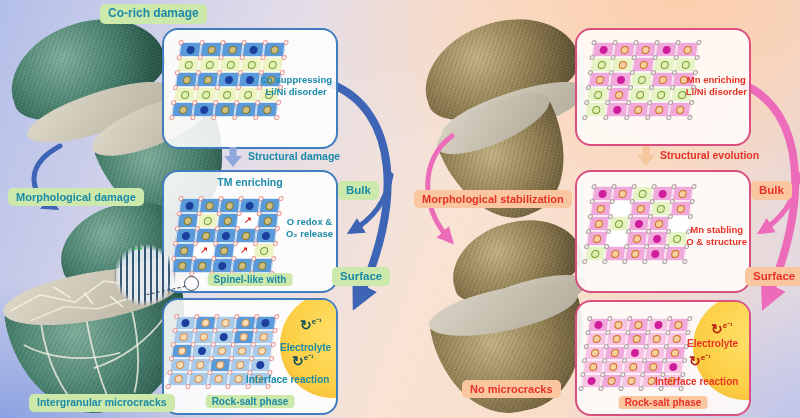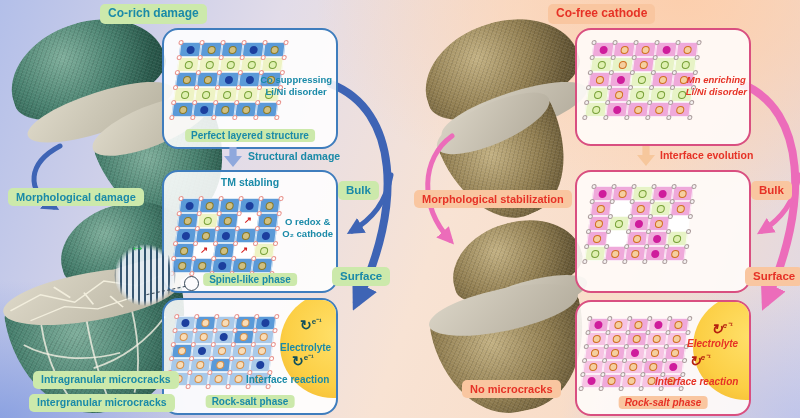--- a/index.html
+++ b/index.html
@@ -10,21 +10,21 @@
       radial-gradient(ellipse 55% 60% at 100% 100%, rgba(168,182,236,0.55), rgba(168,182,236,0) 55%),
       radial-gradient(ellipse 70% 80% at 85% 0%, rgba(252,206,172,0.95), rgba(252,206,172,0) 65%),
       linear-gradient(110deg,#b3bfe9 0%,#e2dce9 30%,#f8e3d4 55%,#f9ddc8 75%,#ddd8e8 100%);
   }
   .pill{position:absolute;padding:2px 8px;border-radius:5px;font-size:11px;font-weight:600;white-space:nowrap;z-index:7;line-height:1.3;}
   .pill-green{background:var(--left-pill);color:var(--left-accent);}
   .pill-salmon{background:var(--right-pill);color:var(--right-accent);}
   .hdr{font-size:12px;}
   .sbox{position:absolute;background:rgba(255,255,255,0.88);border-radius:16px;overflow:hidden;z-index:6;}
   .sbox.lft{border:2px solid var(--left-border);}
-  .sbox.rgt{border:2px solid var(--right-border);background:rgba(255,252,250,0.9);font-style:italic;}
+  .sbox.rgt{border:2px solid var(--right-border);background:rgba(255,252,250,0.9);}
   .boxtitle{position:absolute;top:4px;left:50%;transform:translateX(-50%);font-size:10.5px;font-weight:600;white-space:nowrap;}
   .note{position:absolute;font-size:9.5px;font-weight:600;line-height:1.3;text-align:center;z-index:4;}
   .cap{position:absolute;bottom:5px;left:50%;transform:translateX(-50%);padding:1px 6px;border-radius:4px;font-size:10px;font-weight:600;white-space:nowrap;z-index:5;}
   .cap.g{background:var(--left-pill);color:var(--left-accent);}
   .cap.s{background:var(--right-pill);color:var(--right-accent);}
   .crystal{position:absolute;transform:skewX(-7deg);z-index:2;}
   .tile{position:absolute;border:1px solid rgba(255,255,255,0.75);box-sizing:border-box;display:flex;align-items:center;justify-content:center;}
   .dot{width:8px;height:8px;border-radius:50%;box-sizing:border-box;display:block;}
   .atom{position:absolute;width:5px;height:5px;border-radius:50%;box-sizing:border-box;z-index:3;}
   .vac{font-size:9px;color:#d41f1f;font-weight:bold;line-height:1;}
@@ -64,21 +64,20 @@
   .eflow{position:absolute;font-size:14px;font-weight:bold;line-height:1;z-index:4;}
   .eflow sup{font-size:8px;font-weight:bold;}
   .elabel{position:absolute;font-size:10px;font-weight:600;z-index:4;white-space:nowrap;}
 </style>
 </head>
 <body>
 
 <div id="page">
 
   <div class="pill pill-green hdr" style="left:100px;top:4px;">Co-rich damage</div>
-  <div class="pill pill-salmon hdr" style="left:548px;top:4px;">Co-free cathode</div>
 
   <div class="hemi hemi-top" style="left:10px;top:22px;width:158px;height:112px;transform:rotate(-18deg);">
     <div class="dome teal-dome"></div>
     <div class="face teal-face"></div>
   </div>
   <div class="hemi hemi-bot" style="left:103px;top:103px;width:126px;height:118px;transform:rotate(-22deg);">
     <div class="face teal-face"></div>
     <div class="dome teal-dome"></div>
   </div>
 
@@ -258,28 +257,27 @@
         <span class="atom" style="left: 18.5px; top: 72.5px; background: rgb(255, 255, 255); border: 1px solid rgb(232, 146, 140);"></span>
         <span class="atom" style="left: 39.5px; top: 72.5px; background: rgb(255, 255, 255); border: 1px solid rgb(232, 146, 140);"></span>
         <span class="atom" style="left: 60.5px; top: 72.5px; background: rgb(255, 255, 255); border: 1px solid rgb(232, 146, 140);"></span>
         <span class="atom" style="left: 81.5px; top: 72.5px; background: rgb(255, 255, 255); border: 1px solid rgb(232, 146, 140);"></span>
         <span class="atom" style="left: 102.5px; top: 72.5px; background: rgb(255, 255, 255); border: 1px solid rgb(232, 146, 140);"></span>
       </div>
     <div class="note" style="right:4px;top:44px;color:var(--left-accent);">
       <div>Co suppressing</div>
       <div>Li/Ni disorder</div>
     </div>
-    <div class="cap g">Perfect layered structure</div>
   </div>
 
   <div class="stepArrow" style="left:224px;top:147px;background:var(--left-arrowfill);"></div>
   <div class="stepLabel" style="left:248px;top:150px;color:var(--left-accent);">Structural damage</div>
 
   <div class="sbox lft" style="left:162px;top:170px;width:172px;height:119px;">
-    <div class="boxtitle" style="color:var(--left-accent);">TM stabling</div>
+    <div class="boxtitle" style="color:var(--left-accent);">TM enriching</div>
     <div class="crystal" style="left: 12px; top: 26px; width: 100px; height: 75px;">
         <div class="tile" style="left: 0px; top: 0px; width: 20px; height: 15px; background: rgb(91, 154, 216);">
           <span class="dot" style="background: rgb(28, 63, 158);"></span>
         </div>
         <div class="tile" style="left: 20px; top: 0px; width: 20px; height: 15px; background: rgb(91, 154, 216);">
           <span class="dot" style="background: rgb(208, 192, 128); border: 1.5px solid rgb(138, 122, 40);"></span>
         </div>
         <div class="tile" style="left: 40px; top: 0px; width: 20px; height: 15px; background: rgb(91, 154, 216);">
           <span class="dot" style="background: rgb(208, 192, 128); border: 1.5px solid rgb(138, 122, 40);"></span>
         </div>
@@ -381,23 +379,23 @@
         <span class="atom" style="left: 97.5px; top: 57.5px; background: rgb(255, 255, 255); border: 1px solid rgb(232, 146, 140);"></span>
         <span class="atom" style="left: -2.5px; top: 72.5px; background: rgb(255, 255, 255); border: 1px solid rgb(232, 146, 140);"></span>
         <span class="atom" style="left: 17.5px; top: 72.5px; background: rgb(255, 255, 255); border: 1px solid rgb(232, 146, 140);"></span>
         <span class="atom" style="left: 37.5px; top: 72.5px; background: rgb(255, 255, 255); border: 1px solid rgb(232, 146, 140);"></span>
         <span class="atom" style="left: 57.5px; top: 72.5px; background: rgb(255, 255, 255); border: 1px solid rgb(232, 146, 140);"></span>
         <span class="atom" style="left: 77.5px; top: 72.5px; background: rgb(255, 255, 255); border: 1px solid rgb(232, 146, 140);"></span>
         <span class="atom" style="left: 97.5px; top: 72.5px; background: rgb(255, 255, 255); border: 1px solid rgb(232, 146, 140);"></span>
       </div>
     <div class="note" style="right:3px;top:44px;color:var(--left-accent);">
       <div>O redox &amp;</div>
-      <div>O₂ cathode</div>
+      <div>O₂ release</div>
     </div>
-    <div class="cap g">Spinel-like phase</div>
+    <div class="cap g">Spinel-like with</div>
   </div>
 
   <div class="sbox lft" style="left:162px;top:298px;width:172px;height:113px;">
     <div class="elec" style="left:116px;top:-8px;width:106px;height:106px;"></div>
     <div class="crystal" style="left: 8px; top: 16px; width: 100px; height: 70px;">
         <div class="tile" style="left: 0px; top: 0px; width: 20px; height: 14px; background: rgb(169, 201, 233);">
           <span class="dot" style="background: rgb(28, 63, 158);"></span>
         </div>
         <div class="tile" style="left: 20px; top: 0px; width: 20px; height: 14px; background: rgb(91, 154, 216);">
           <span class="dot" style="background: rgb(248, 221, 184); border: 1.5px solid rgb(216, 144, 72);"></span>
@@ -629,21 +627,21 @@
         <span class="atom" style="left: 81.5px; top: 72.5px; background: rgb(246, 242, 242); border: 1px solid rgb(171, 156, 156);"></span>
         <span class="atom" style="left: 102.5px; top: 72.5px; background: rgb(246, 242, 242); border: 1px solid rgb(171, 156, 156);"></span>
       </div>
     <div class="note" style="right:2px;top:44px;color:var(--right-accent);">
       <div>Mn enriching</div>
       <div>Li/Ni disorder</div>
     </div>
   </div>
 
   <div class="stepArrow" style="left:637px;top:146px;background:var(--right-arrowfill);"></div>
-  <div class="stepLabel" style="left:660px;top:149px;color:var(--right-accent);">Interface evolution</div>
+  <div class="stepLabel" style="left:660px;top:149px;color:var(--right-accent);">Structural evolution</div>
 
   <div class="sbox rgt" style="left:575px;top:170px;width:172px;height:119px;">
     <div class="crystal" style="left: 12px; top: 14px; width: 100px; height: 75px;">
         <div class="tile" style="left: 0px; top: 0px; width: 20px; height: 15px; background: rgb(239, 169, 218);">
           <span class="dot" style="background: rgb(207, 29, 156);"></span>
         </div>
         <div class="tile" style="left: 20px; top: 0px; width: 20px; height: 15px; background: rgb(239, 169, 218);">
           <span class="dot" style="background: rgb(245, 207, 159); border: 1.5px solid rgb(208, 112, 32);"></span>
         </div>
         <div class="tile" style="left: 40px; top: 0px; width: 20px; height: 15px; background: rgb(231, 243, 198);">
@@ -739,20 +737,24 @@
         <span class="atom" style="left: 57.5px; top: 57.5px; background: rgb(246, 242, 242); border: 1px solid rgb(171, 156, 156);"></span>
         <span class="atom" style="left: 77.5px; top: 57.5px; background: rgb(246, 242, 242); border: 1px solid rgb(171, 156, 156);"></span>
         <span class="atom" style="left: 97.5px; top: 57.5px; background: rgb(246, 242, 242); border: 1px solid rgb(171, 156, 156);"></span>
         <span class="atom" style="left: -2.5px; top: 72.5px; background: rgb(246, 242, 242); border: 1px solid rgb(171, 156, 156);"></span>
         <span class="atom" style="left: 17.5px; top: 72.5px; background: rgb(246, 242, 242); border: 1px solid rgb(171, 156, 156);"></span>
         <span class="atom" style="left: 37.5px; top: 72.5px; background: rgb(246, 242, 242); border: 1px solid rgb(171, 156, 156);"></span>
         <span class="atom" style="left: 57.5px; top: 72.5px; background: rgb(246, 242, 242); border: 1px solid rgb(171, 156, 156);"></span>
         <span class="atom" style="left: 77.5px; top: 72.5px; background: rgb(246, 242, 242); border: 1px solid rgb(171, 156, 156);"></span>
         <span class="atom" style="left: 97.5px; top: 72.5px; background: rgb(246, 242, 242); border: 1px solid rgb(171, 156, 156);"></span>
       </div>
+    <div class="note" style="right:2px;top:52px;color:var(--right-accent);">
+      <div>Mn stabling</div>
+      <div>O &amp; structure</div>
+    </div>
   </div>
 
   <div class="sbox rgt" style="left:575px;top:300px;width:172px;height:112px;">
     <div class="elec" style="left:116px;top:-8px;width:106px;height:106px;"></div>
     <div class="crystal" style="left: 8px; top: 16px; width: 100px; height: 70px;">
         <div class="tile" style="left: 0px; top: 0px; width: 20px; height: 14px; background: rgb(239, 169, 218);">
           <span class="dot" style="background: rgb(207, 29, 156);"></span>
         </div>
         <div class="tile" style="left: 20px; top: 0px; width: 20px; height: 14px; background: rgb(246, 195, 227);">
           <span class="dot" style="background: rgb(245, 207, 159); border: 1.5px solid rgb(208, 112, 32);"></span>
@@ -870,17 +872,16 @@
     <div class="cap s">Rock-salt phase</div>
   </div>
 
   <div class="pill pill-green" style="left:338px;top:181px;font-size:11.5px;">Bulk</div>
   <div class="pill pill-green" style="left:332px;top:267px;font-size:11.5px;">Surface</div>
   <div class="pill pill-salmon" style="left:751px;top:181px;font-size:11.5px;">Bulk</div>
   <div class="pill pill-salmon" style="left:745px;top:267px;font-size:11.5px;">Surface</div>
 
   <div class="pill pill-salmon" style="left:414px;top:190px;">Morphological stabilization</div>
   <div class="pill pill-green" style="left:8px;top:188px;">Morphological damage</div>
-  <div class="pill pill-green" style="left:33px;top:371px;font-size:10.5px;">Intragranular microcracks</div>
   <div class="pill pill-green" style="left:29px;top:394px;font-size:10.5px;">Intergranular microcracks</div>
   <div class="pill pill-salmon" style="left:462px;top:380px;">No microcracks</div>
 
 </div>
 
 </body></html>

